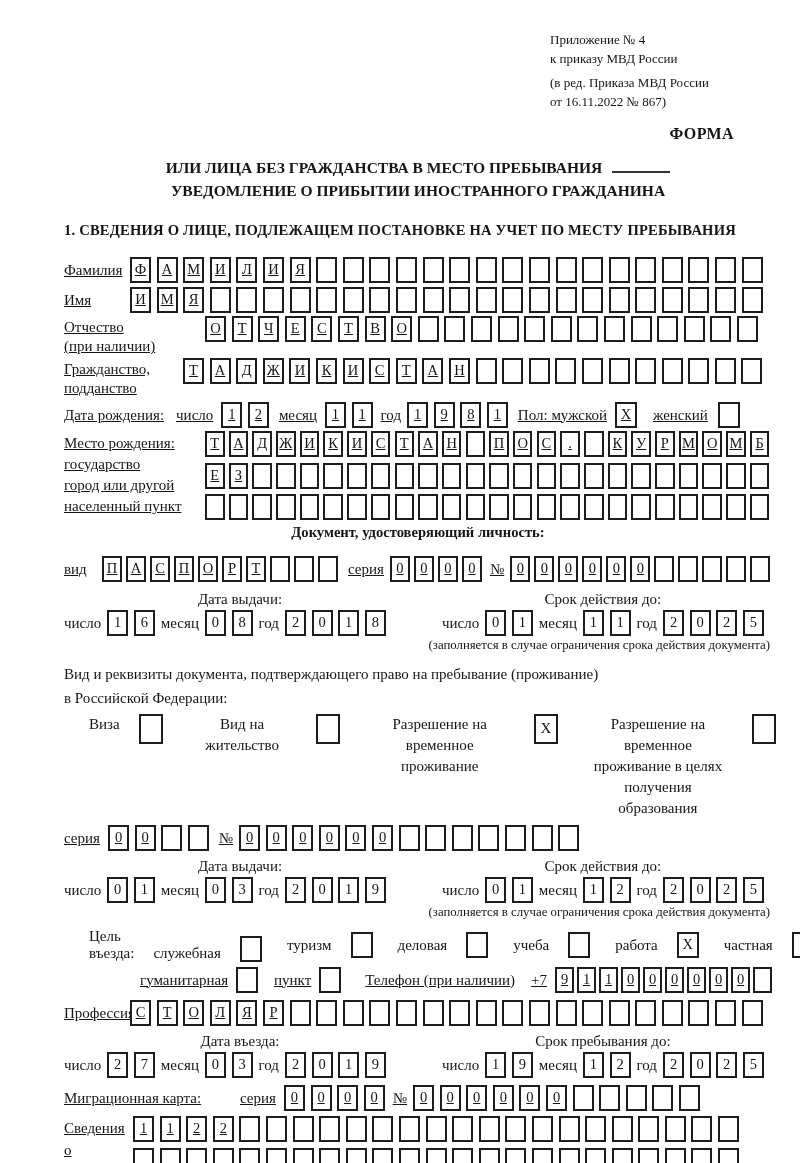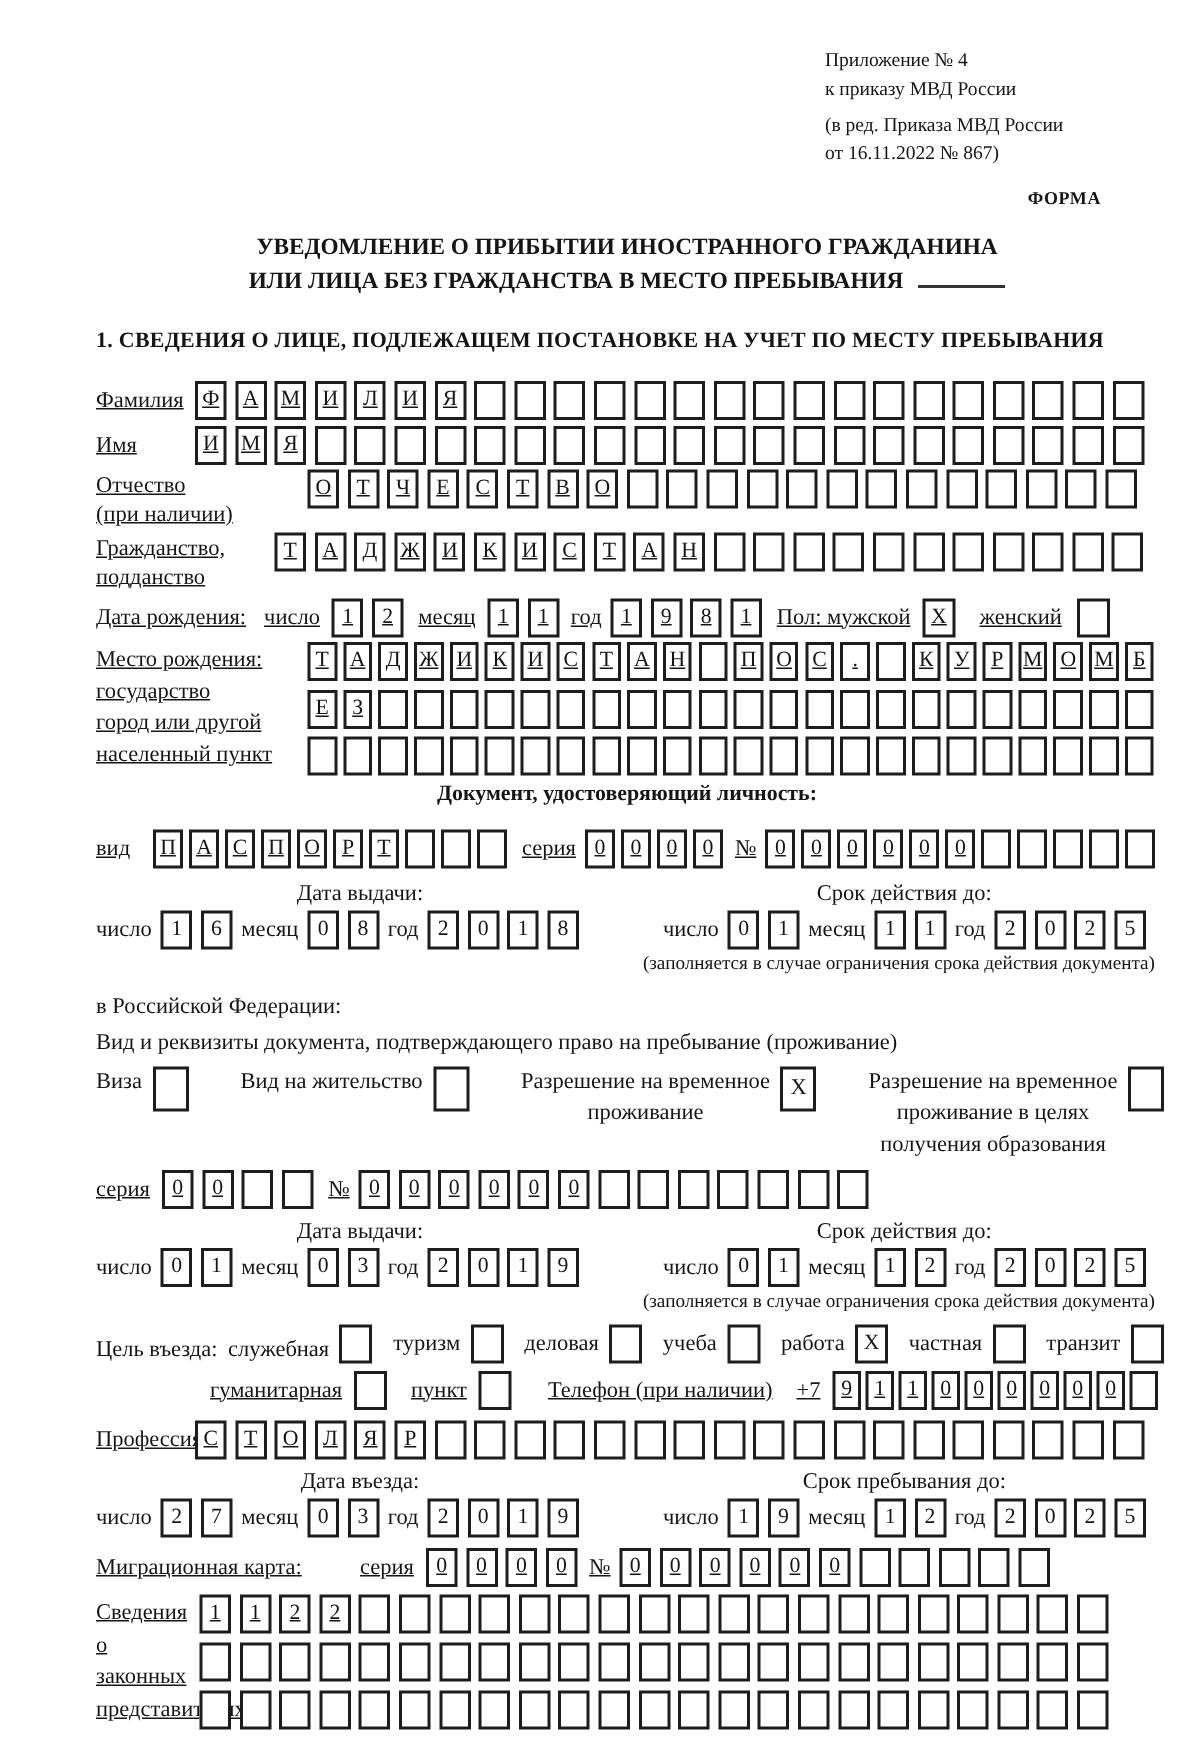--- a/index.html
+++ b/index.html
@@ -6,21 +6,21 @@
   html,body { margin:0; padding:0; background:#ffffff; }
   body {
     width:800px; height:1163px; overflow:hidden;
     font-family:"Liberation Serif", serif; color:#151515; font-size:15px;
   }
   .page { padding:30px 28px 0 64px; width:800px; }
 
   
   .hdr { margin-left:auto; width:222px; font-size:13px; line-height:19px; }
   .hdr .grp2 { margin-top:5px; }
-  .forma { text-align:right; font-weight:bold; font-size:12px; margin:14px 38px 0 0; letter-spacing:.4px; }
+  .forma { text-align:right; font-weight:bold; font-size:16px; margin:14px 38px 0 0; letter-spacing:.4px; }
 
   .title { text-align:center; font-weight:bold; font-size:15.5px; line-height:23px; margin-top:13px; }
   .blank-line { display:inline-block; width:58px; border-bottom:2px solid #333; height:14px; margin-left:10px; }
 
   .sec-head { font-weight:bold; font-size:14.6px; margin-top:20px; letter-spacing:.2px; }
 
   .row { display:flex; align-items:flex-start;text-decoration:underline; }
   .lbl { flex:none; line-height:19px; padding-top:4px; }
   .lbl.tightlbl { padding-top:2px; }
 
@@ -43,21 +43,21 @@
   .dpair { display:flex; gap:26px; }
   .dgroup { flex:none; }
   .dhead { text-align:center; line-height:18px; }
   .dline { display:flex; align-items:center; gap:6px; margin-top:2px; }
   .dl { flex:none; }
   .note { text-align:right; font-size:12.8px; margin-top:2px; padding-right:2px; }
 
   .para { line-height:24px; margin-top:9px; }
 
   .cbrow { display:flex; align-items:flex-start; width:712px; justify-content:space-between; margin-top:4px; }
-  .cb-item { display:flex; align-items:flex-start; gap:7px; }
+  .cb-item { display:flex; align-items:flex-start; gap:19px;margin-left:25px; }
   .cb-lines { text-align:center; line-height:21px; }
 
   .inlinerow { display:flex; align-items:center; }
   .gap6 { margin-left:6px; } .gap8 { margin-left:8px; } .gap10 { margin-left:10px; }
   .gap12 { margin-left:12px; } .gap16 { margin-left:16px; } .gap24 { margin-left:24px; }
   .doc-head { text-align:center; font-weight:bold; font-size:14.6px; margin-top:4px; }
 </style>
 </head>
 <body>
 
@@ -67,24 +67,24 @@
     <div>Приложение № 4</div>
     <div>к приказу МВД России</div>
     <div class="grp2">
       <div>(в ред. Приказа МВД России</div>
       <div>от 16.11.2022 № 867)</div>
     </div>
   </div>
   <div class="forma">ФОРМА</div>
 
   <div class="title">
-    <div>УВЕДОМЛЕНИЕ О ПРИБЫТИИ ИНОСТРАННОГО ГРАЖДАНИНА</div>
     <div>
       <span>ИЛИ ЛИЦА БЕЗ ГРАЖДАНСТВА В МЕСТО ПРЕБЫВАНИЯ</span><span class="blank-line"></span>
     </div>
+    <div>УВЕДОМЛЕНИЕ О ПРИБЫТИИ ИНОСТРАННОГО ГРАЖДАНИНА</div>
   </div>
 
   <div class="sec-head">1. СВЕДЕНИЯ О ЛИЦЕ, ПОДЛЕЖАЩЕМ ПОСТАНОВКЕ НА УЧЕТ ПО МЕСТУ ПРЕБЫВАНИЯ</div>
 
   <div class="row" style="margin-top:18px">
     <div class="lbl" style="width:66px">Фамилия</div>
     <div class="cells">
         <span class="cell">Ф</span>
         <span class="cell">А</span>
         <span class="cell">М</span>
@@ -401,22 +401,22 @@
             <span class="cell">0</span>
             <span class="cell">2</span>
             <span class="cell">5</span>
           </span>
       </div>
     </div>
   </div>
   <div class="note">(заполняется в случае ограничения срока действия документа)</div>
 
   <div class="para">
+    <div>Вид и реквизиты документа, подтверждающего право на пребывание (проживание)</div>
     <div>в Российской Федерации:</div>
-    <div>Вид и реквизиты документа, подтверждающего право на пребывание (проживание)</div>
   </div>
 
   <div class="cbrow">
     <div class="cb-item">
       <div class="cb-lines">Виза</div>
       <span class="cells cb">
           <span class="cell"></span>
         </span>
     </div>
     <div class="cb-item">

